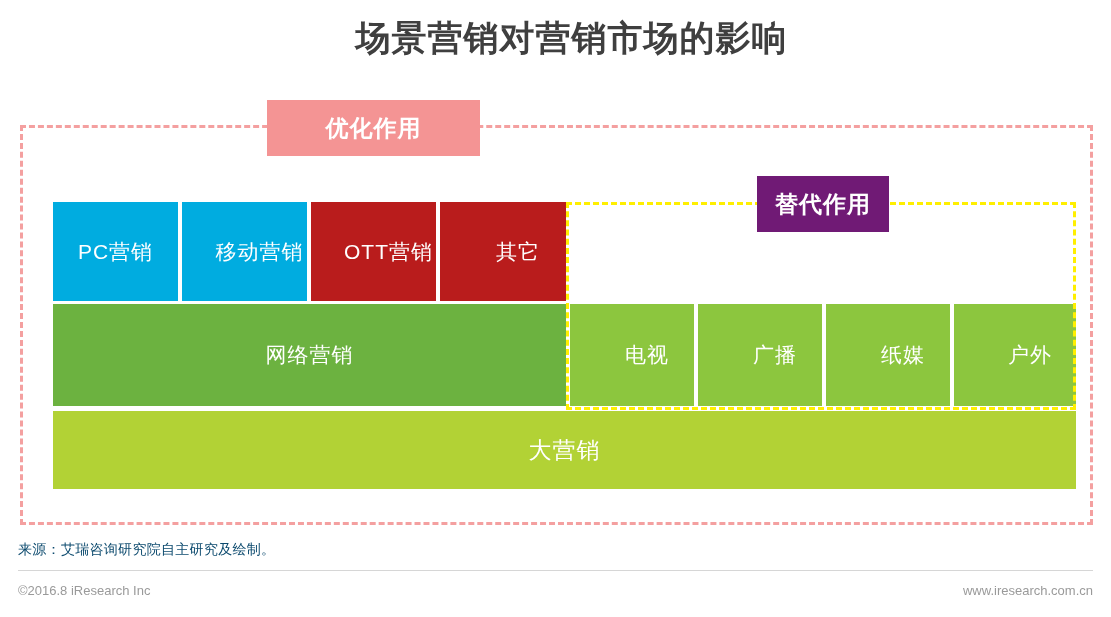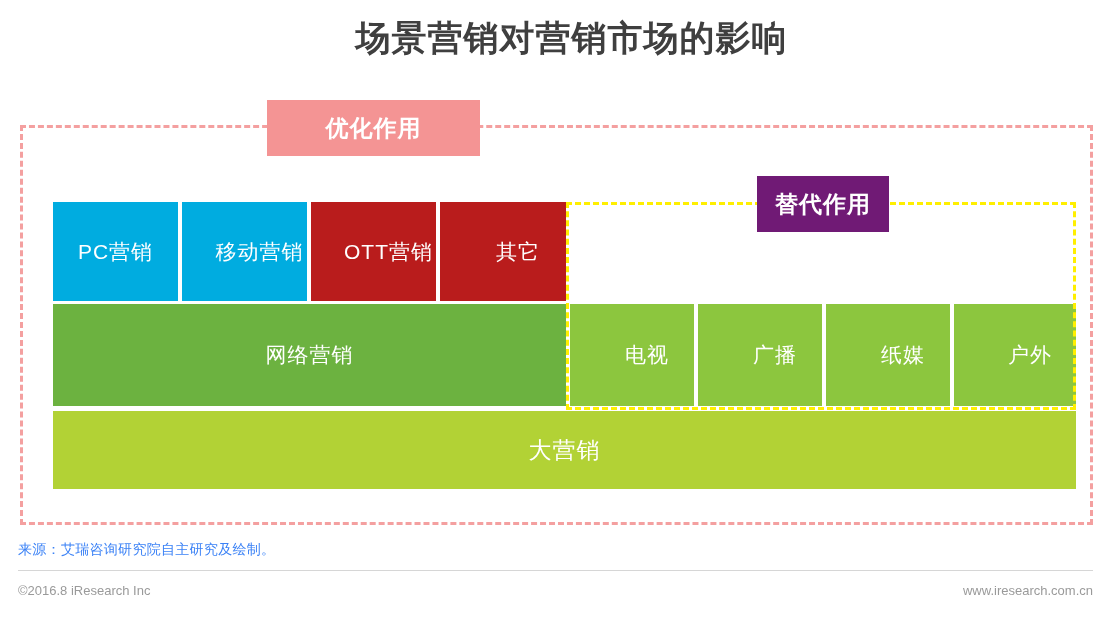--- a/index.html
+++ b/index.html
@@ -138,21 +138,21 @@
     margin-left: 0;
     font-size: 23px;
   }
 
   
   .source-note {
     position: absolute;
     left: 18px;
     top: 541px;
     font-size: 14px;
-    color: #3b82f6;
+    color: #0c4a6e;
     letter-spacing: 0.3px;
   }
   .rule {
     position: absolute;
     left: 18px;
     top: 570px;
     width: 1075px;
     height: 1px;
     background: #d6d6d6;
   }

